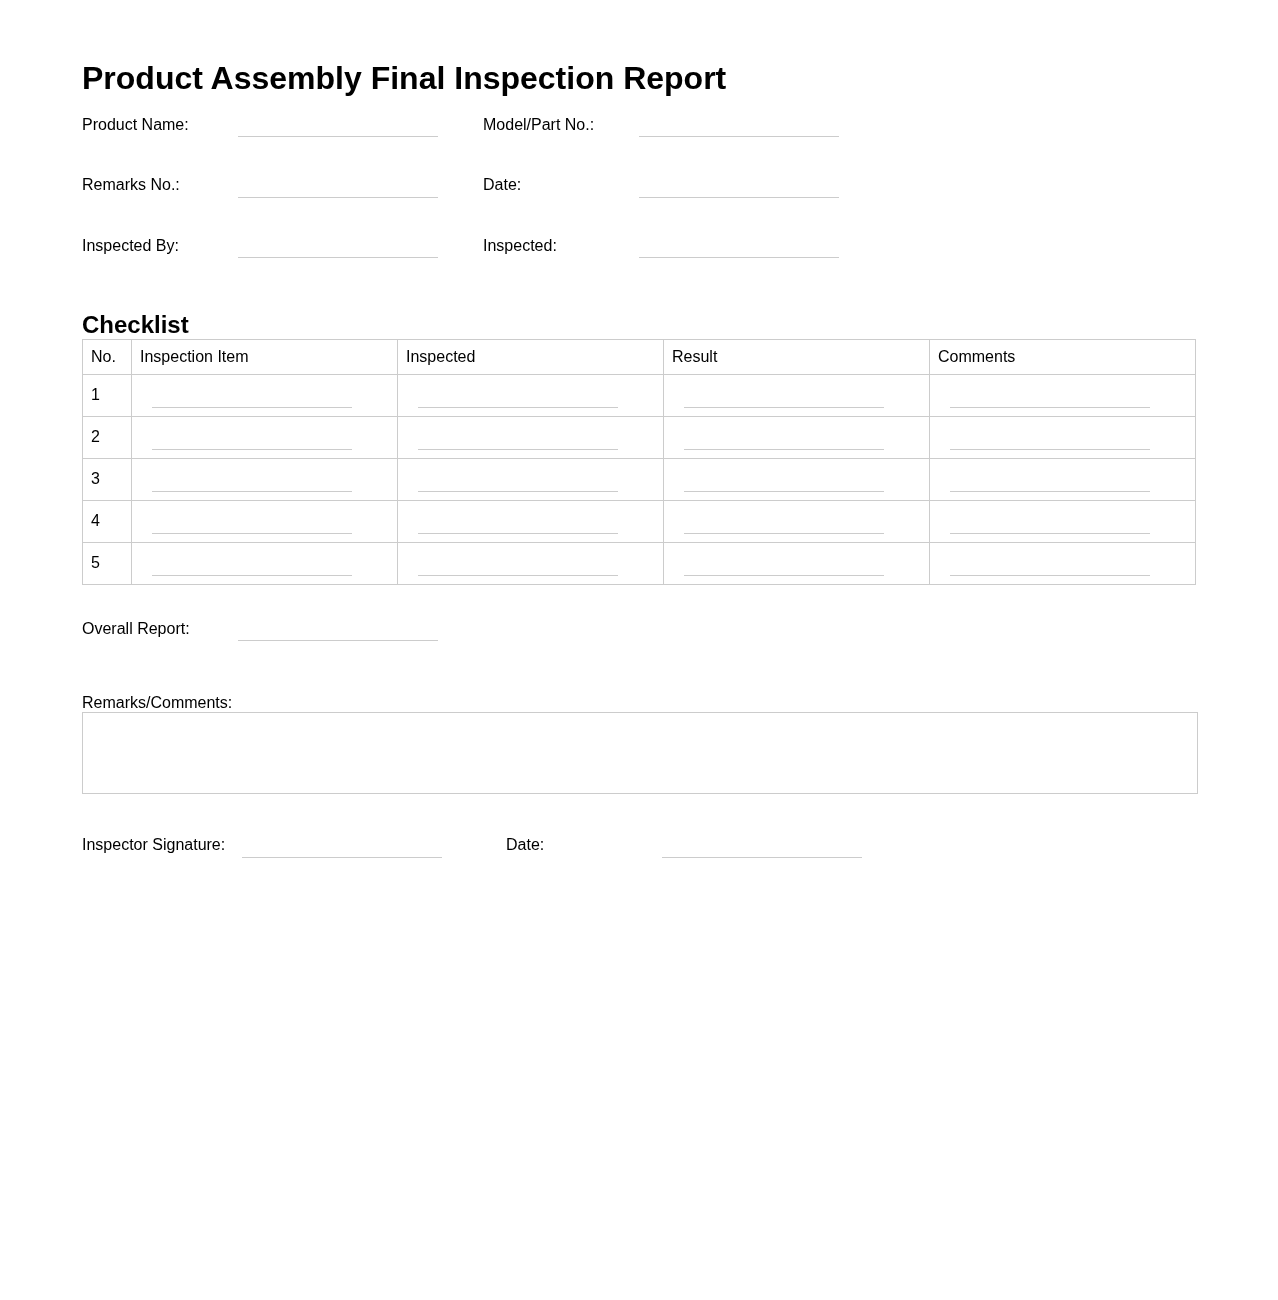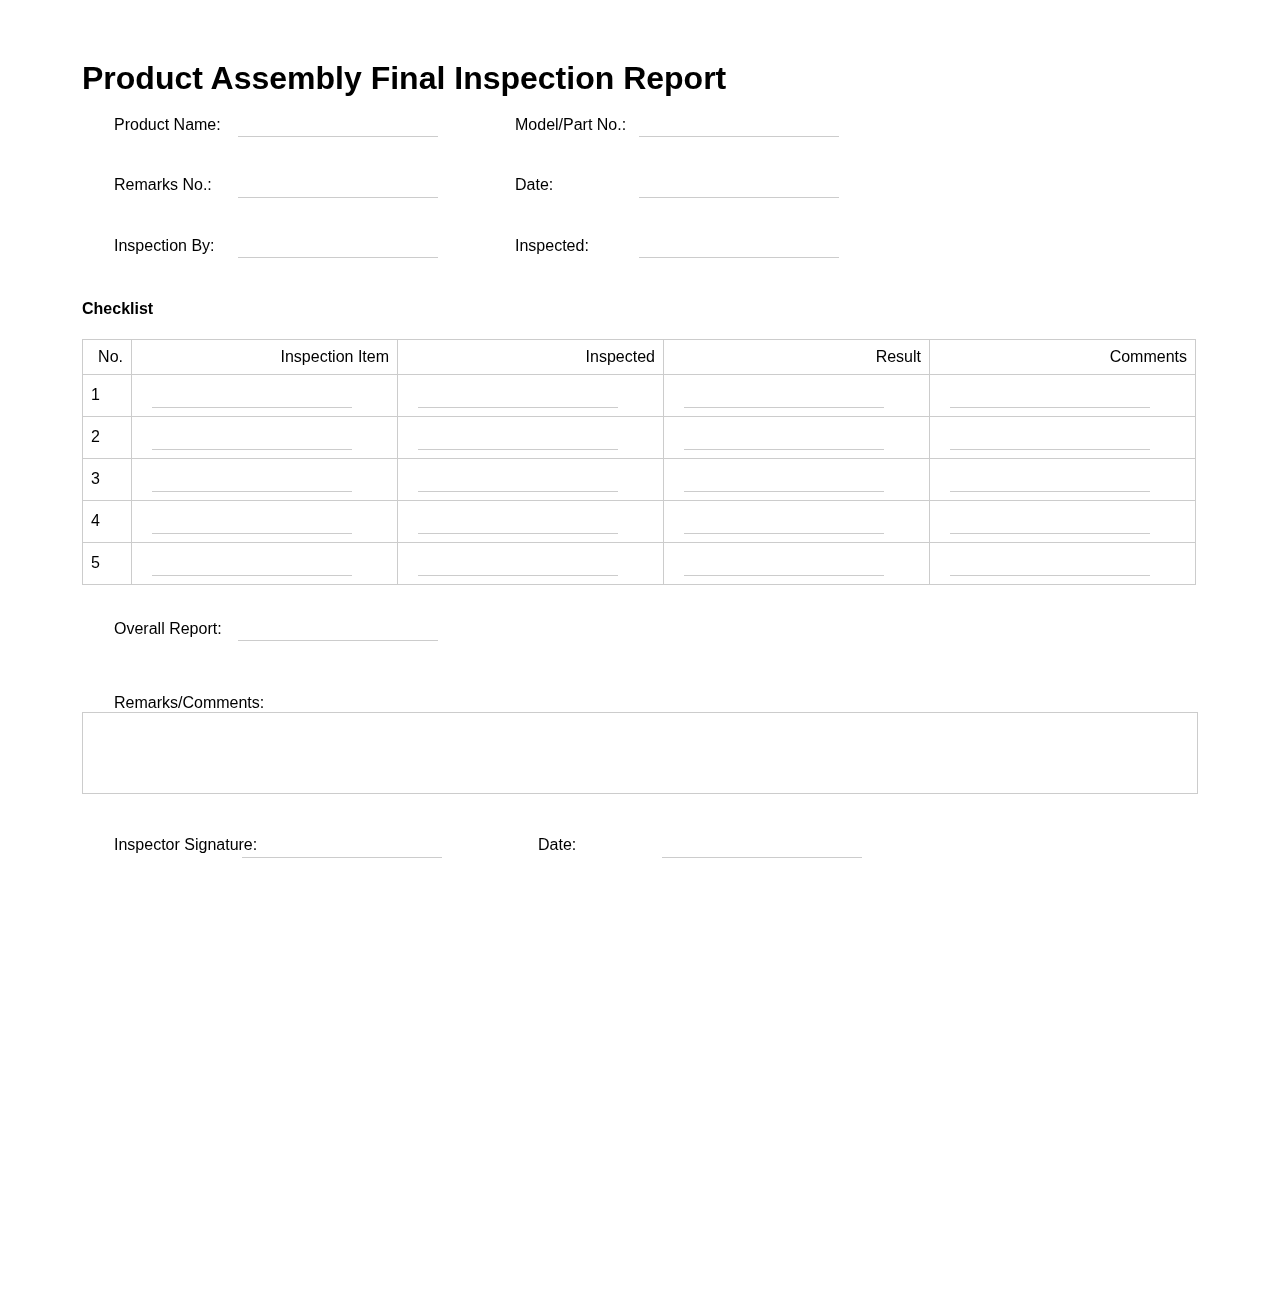--- a/index.html
+++ b/index.html
@@ -1,44 +1,44 @@
 <!DOCTYPE html>
 <html><head>
 <meta charset="utf-8">
 <style>
   html, body { margin:0; padding:0; background:#fff; }
   body { width:1278px; height:1300px; position:relative; font-family:"Liberation Sans", sans-serif; color:#000; }
   h1 { position:absolute; left:82px; top:58px; margin:0; font-size:32px; font-weight:bold; line-height:40px; }
-  h2 { position:absolute; left:82px; top:294px; margin:0; font-size:16px; font-weight:bold; line-height:30px; }
-  .lbl { position:absolute; font-size:16px; line-height:20px;margin-left:32px; }
+  h2 { position:absolute; left:82px; top:310px; margin:0; font-size:24px; font-weight:bold; line-height:30px; }
+  .lbl { position:absolute; font-size:16px; line-height:20px; }
   .line { position:absolute; height:0; border-bottom:1px solid #cccccc; background:transparent; border-top:none; border-left:none; border-right:none; outline:none; padding:0; }
   table { position:absolute; left:82px; top:339px; border-collapse:collapse; width:1114px; font-size:16px; }
   th, td { border:1px solid #cccccc; padding:0 8px; text-align:left; font-weight:normal; }
-  th { height:34px;text-align:right; }
+  th { height:34px; }
   td { height:41px; vertical-align:top; position:relative; }
   td.no { padding-top:11px; height:30px; }
   .cellline { position:absolute; left:20px; top:32px; width:200px; border-bottom:1px solid #cccccc; }
   .textarea { position:absolute; left:82px; top:712px; width:1114px; height:80px; border:1px solid #cccccc; }
 </style>
 </head>
 <body>
 
 <h1>Product Assembly Final Inspection Report</h1>
 
 <span class="lbl" style="left:82px;top:115px">Product Name:</span>
 <div class="line" style="left:238px;top:136px;width:200px"></div>
 <span class="lbl" style="left:483px;top:115px">Model/Part No.:</span>
 <div class="line" style="left:639px;top:136px;width:200px"></div>
 
 <span class="lbl" style="left:82px;top:175px">Remarks No.:</span>
 <div class="line" style="left:238px;top:197px;width:200px"></div>
 <span class="lbl" style="left:483px;top:175px">Date:</span>
 <div class="line" style="left:639px;top:197px;width:200px"></div>
 
-<span class="lbl" style="left:82px;top:236px">Inspection By:</span>
+<span class="lbl" style="left:82px;top:236px">Inspected By:</span>
 <div class="line" style="left:238px;top:257px;width:200px"></div>
 <span class="lbl" style="left:483px;top:236px">Inspected:</span>
 <div class="line" style="left:639px;top:257px;width:200px"></div>
 
 <h2>Checklist</h2>
 
 <table>
   <thead>
     <tr>
       <th style="width:32px">No.</th>

